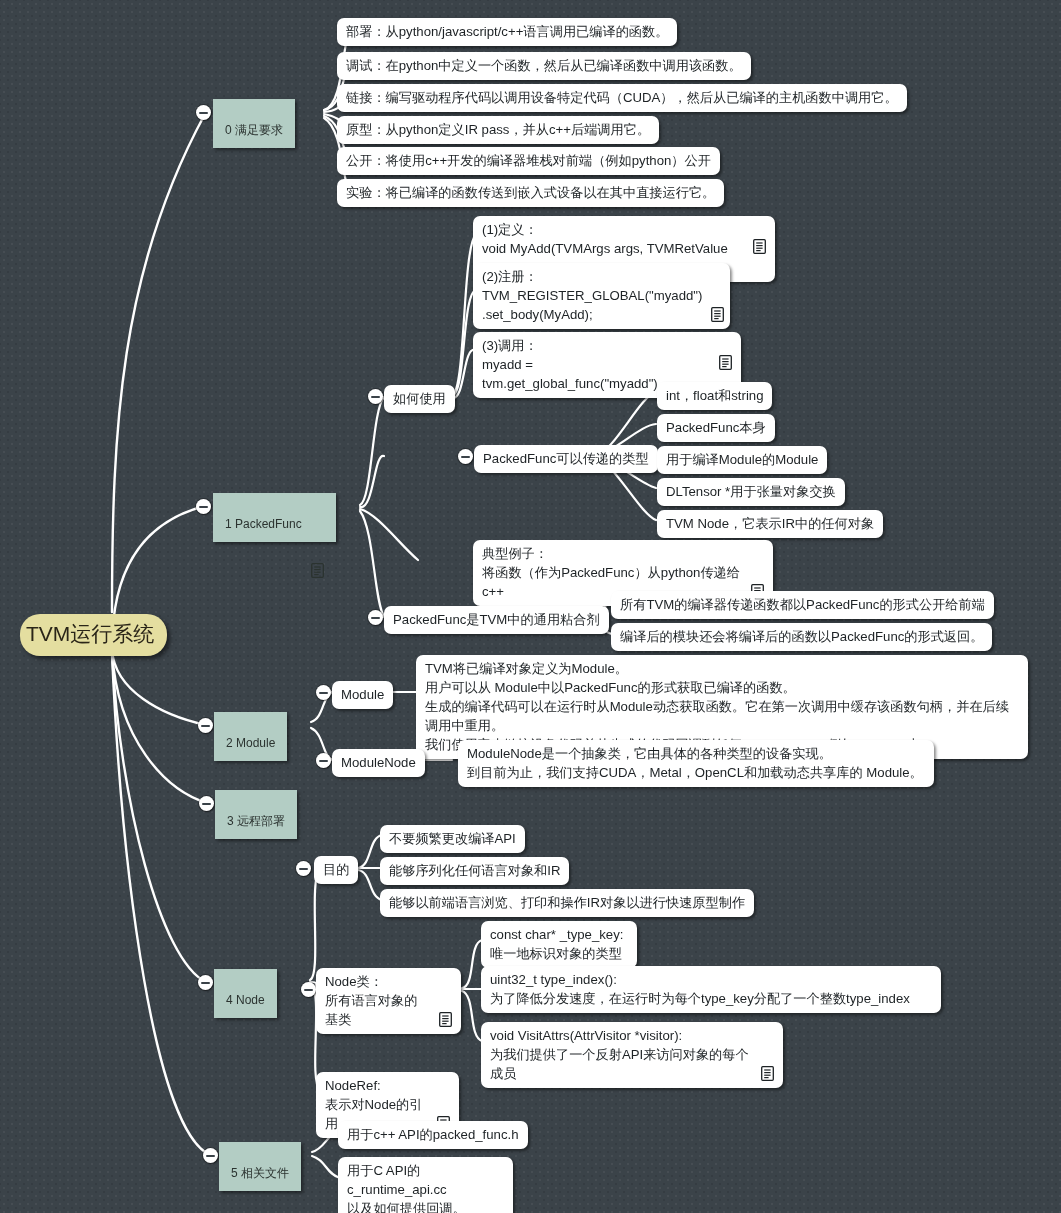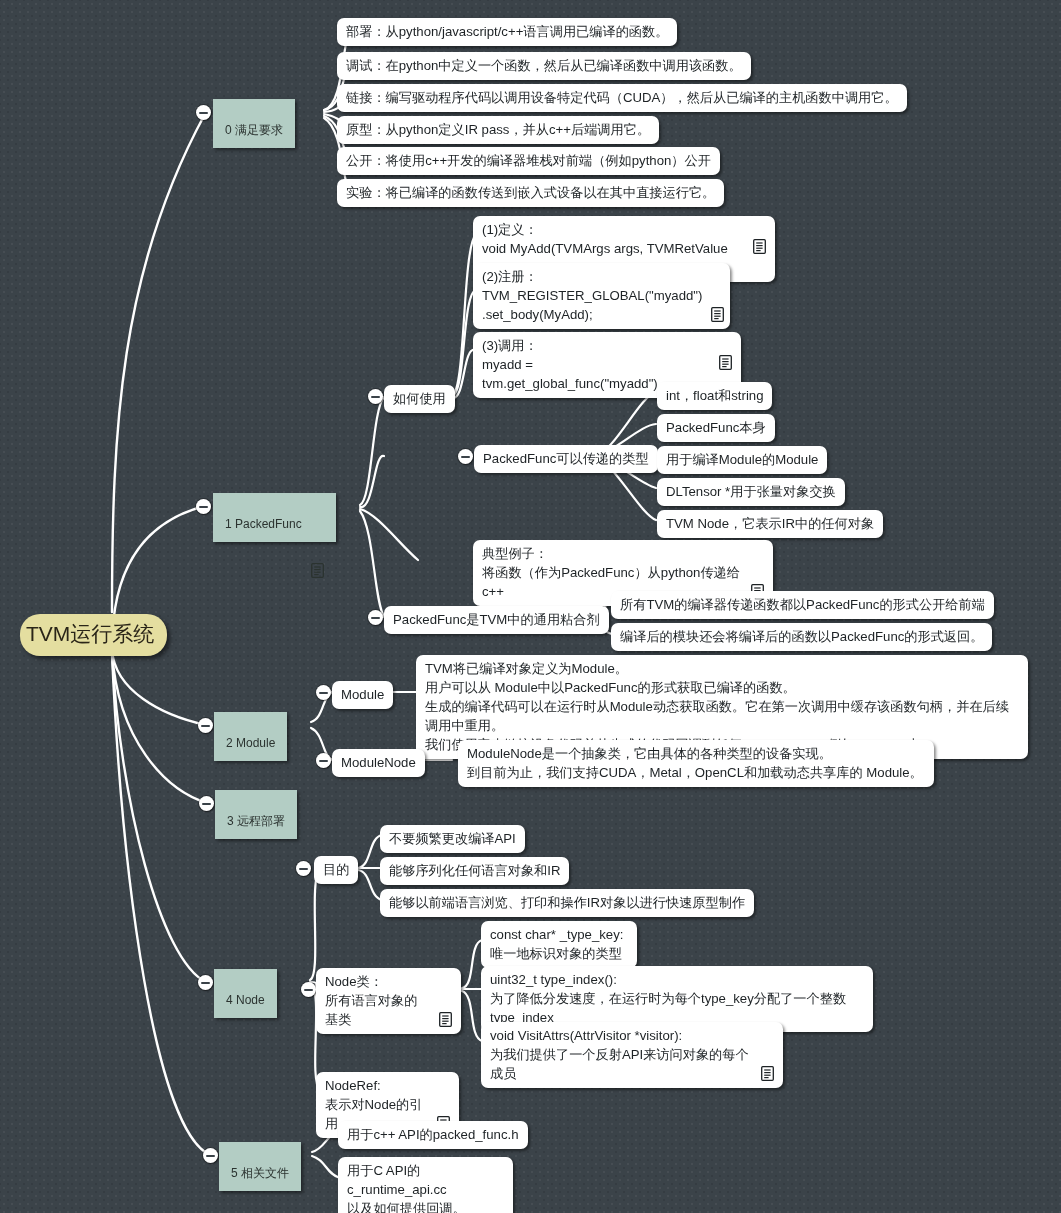--- a/index.html
+++ b/index.html
@@ -345,21 +345,21 @@
           <line x1="3.2" y1="9.2" x2="9.6" y2="9.2" stroke="#1d2225" stroke-width="1.2"></line>
           <line x1="3.2" y1="11.6" x2="7.6" y2="11.6" stroke="#1d2225" stroke-width="1.2"></line>
         </svg>
     </span>
   </div>
 
   <div class="node multi" style="left:481px;top:921px;width:156px;">
     <span class="txt">const char* _type_key:
 唯一地标识对象的类型</span>
   </div>
-  <div class="node multi" style="left:481px;top:966px;width:392px;">
+  <div class="node multi" style="left:481px;top:966px;width:460px;">
     <span class="txt">uint32_t type_index():
 为了降低分发速度，在运行时为每个type_key分配了一个整数type_index</span>
   </div>
   <div class="node multi withicon" style="left:481px;top:1022px;width:302px;">
     <span class="txt">void VisitAttrs(AttrVisitor *visitor):
 为我们提供了一个反射API来访问对象的每个成员</span>
     <span class="note-icon" style="align-self:center;">
       <svg width="13" height="15" viewBox="0 0 13 15">
           <rect x="0.7" y="0.7" width="11.6" height="13.6" rx="1" fill="none" stroke="#1d2225" stroke-width="1.3"></rect>
           <line x1="3.2" y1="4" x2="9.6" y2="4" stroke="#1d2225" stroke-width="1.2"></line>

